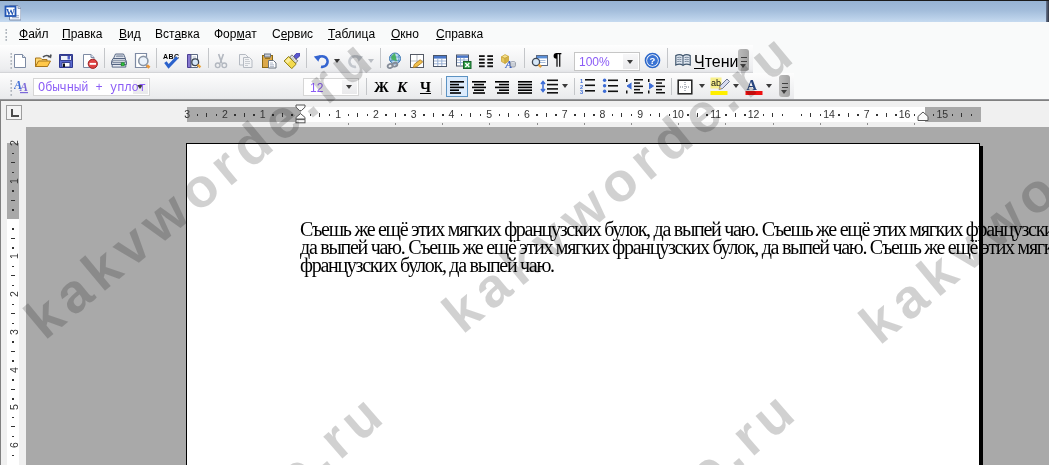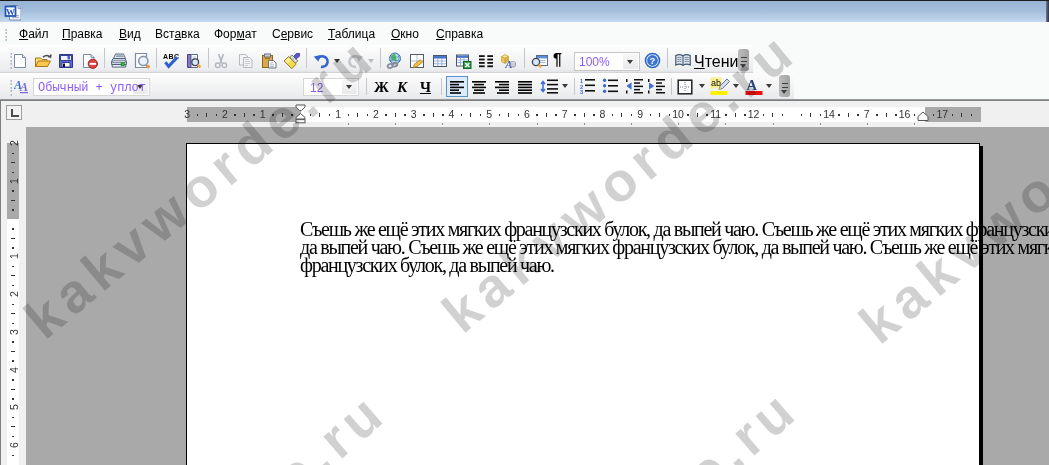--- a/index.html
+++ b/index.html
@@ -432,21 +432,21 @@
       <div class="rnum" style="left: 377.75px;">7</div>
       <div class="rnum" style="left: 415.5px;">8</div>
       <div class="rnum" style="left: 453.25px;">9</div>
       <div class="rnum" style="left: 491px; text-align: right;">10</div>
       <div class="rnum" style="left: 528.75px;">11</div>
       <div class="rnum" style="left: 566.5px;">12</div>
       <div class="rnum" style="left: 604.25px; margin-top: 48px;">13</div>
       <div class="rnum" style="left: 642px;">14</div>
       <div class="rnum" style="left: 679.75px;">7</div>
       <div class="rnum" style="left: 717.5px;">16</div>
-      <div class="rnum" style="left: 755.25px;">17</div>
+      <div class="rnum" style="left: 755.25px;">15</div>
       <div class="rdot" style="left: 9.6875px;"></div>
       <div class="rtick" style="left: 19.125px;"></div>
       <div class="rdot" style="left: 28.5625px;"></div>
       <div class="rdot" style="left: 47.4375px;"></div>
       <div class="rtick" style="left: 56.875px;"></div>
       <div class="rdot" style="left: 66.3125px;"></div>
       <div class="rdot" style="left: 85.1875px;"></div>
       <div class="rtick" style="left: 94.625px;"></div>
       <div class="rdot" style="left: 104.062px;"></div>
       <div class="rdot" style="left: 122.938px;"></div>

